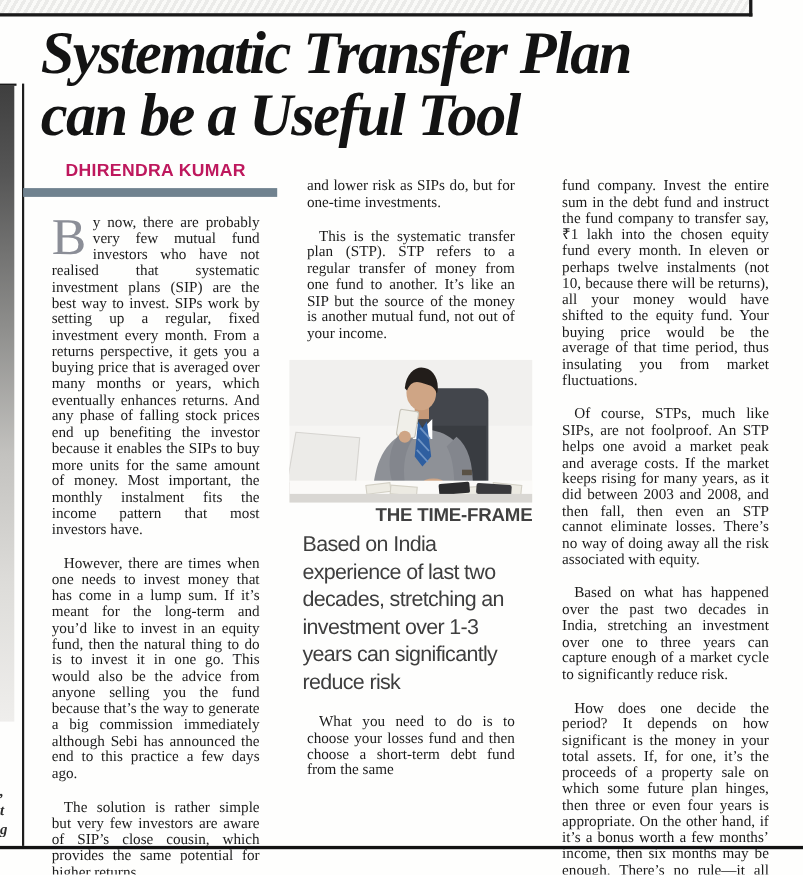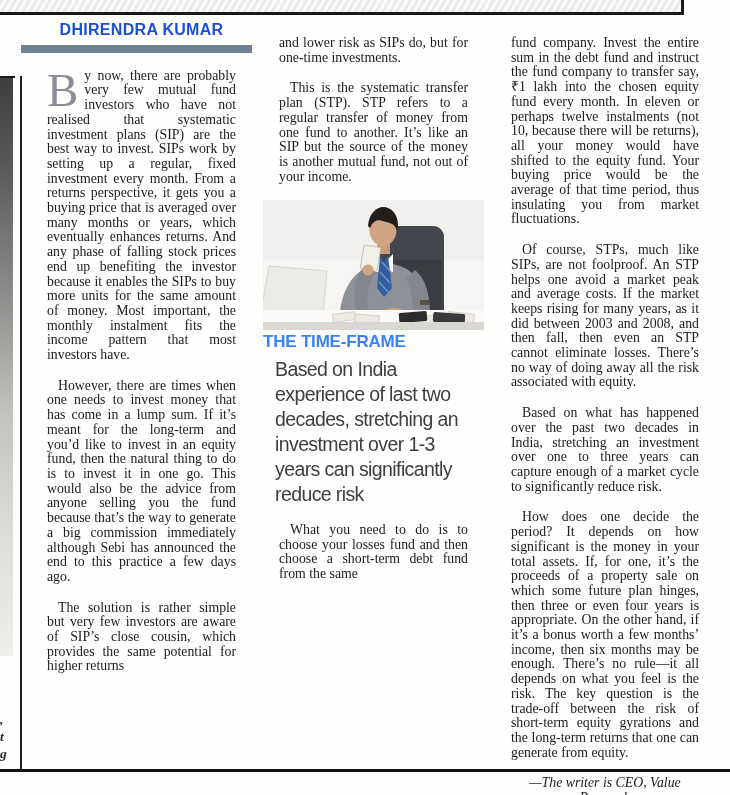--- a/index.html
+++ b/index.html
@@ -29,51 +29,53 @@
   .headline {
     margin:0 0 13px 6px; font-family:"Liberation Serif", serif; font-style:italic;
     font-weight:700; font-size:55px; line-height:1.03; letter-spacing:-1.5px; color:#131313;
   }
   .cols { display:flex; gap:11px; }
   .col { width:221px; font-size:13.8px; line-height:14.7px; text-align:justify; color:#1b1b1b; }
   .col p { margin:16px; }
   .col p.indent { text-indent:11px; }
   .byline {
     text-align:center; font-family:"Liberation Sans", sans-serif; font-weight:700;
-    font-size:16px; letter-spacing:0.3px; color:#1d4ed8; margin:3px 0 7px;
+    font-size:16px; letter-spacing:0.3px; color:#be185d; margin:3px 0 7px;
   }
   .byline-bar { height:8px; width:231px; margin:0 0 8px -10px; background:#70828f; }
   .dropcap {
     float:left; font-size:47px; line-height:37px; padding:3px 6px 0 0;
     color:#8b8e97; font-family:"Liberation Serif", serif; font-weight:400;
   }
   .photo-wrap { margin:4px 0 3px; line-height:0; }
   .tf-label {
     font-family:"Liberation Sans", sans-serif; font-weight:700; font-size:17px;
-    letter-spacing:-0.2px; color:#3b82f6; margin:5px 0 7px; text-align:left;
+    letter-spacing:-0.2px; color:#404040; margin:5px 0 7px; text-align:right;
   }
   .pull-quote {
     font-family:"Liberation Sans", sans-serif; font-size:19.5px; line-height:25px;
     letter-spacing:-0.6px; color:#3e3e3e; text-align:left; margin:0 12px 7px;
   }
   .signoff { text-align:center; font-style:italic; }
 </style>
 </head>
 <body>
 
 <div class="hatch-strip"></div>
 <div class="left-photo-strip"></div>
 <div class="left-corner-dash"></div>
 <div class="vrule"></div>
 <div class="bottom-rule"></div>
 <div class="edge-frag" style="top:712px;">,</div>
 <div class="edge-frag" style="top:729px;">t</div>
 <div class="edge-frag" style="top:746px;">g</div>
 
 <div class="article">
+  <h1 class="headline"><span>Systematic Transfer Plan</span><br>
+  <span>can be a Useful Tool</span></h1>
 
   <div class="cols">
 
     <div class="col">
       <div class="byline">DHIRENDRA KUMAR</div>
       <div class="byline-bar"></div>
       <p><span class="dropcap">B</span><span>y now, there are probably very few mutual fund investors who have not realised that systematic investment plans (SIP) are the best way to invest. SIPs work by setting up a regular, fixed investment every month. From a returns perspective, it gets you a buying price that is averaged over many months or years, which eventually enhances returns. And any phase of falling stock prices end up benefiting the investor because it enables the SIPs to buy more units for the same amount of money. Most important, the monthly instalment fits the income pattern that most investors have.</span></p>
       <p class="indent">However, there are times when one needs to invest money that has come in a lump sum. If it’s meant for the long-term and you’d like to invest in an equity fund, then the natural thing to do is to invest it in one go. This would also be the advice from anyone selling you the fund because that’s the way to generate a big commission immediately although Sebi has announced the end to this practice a few days ago.</p>
       <p class="indent">The solution is rather simple but very few investors are aware of SIP’s close cousin, which provides the same potential for higher returns</p>
     </div>

